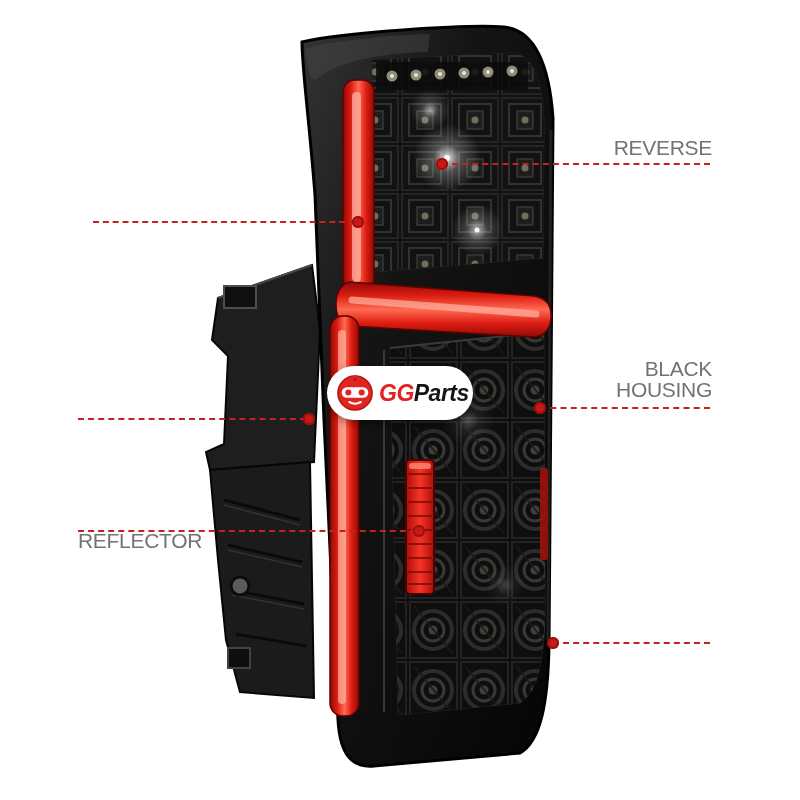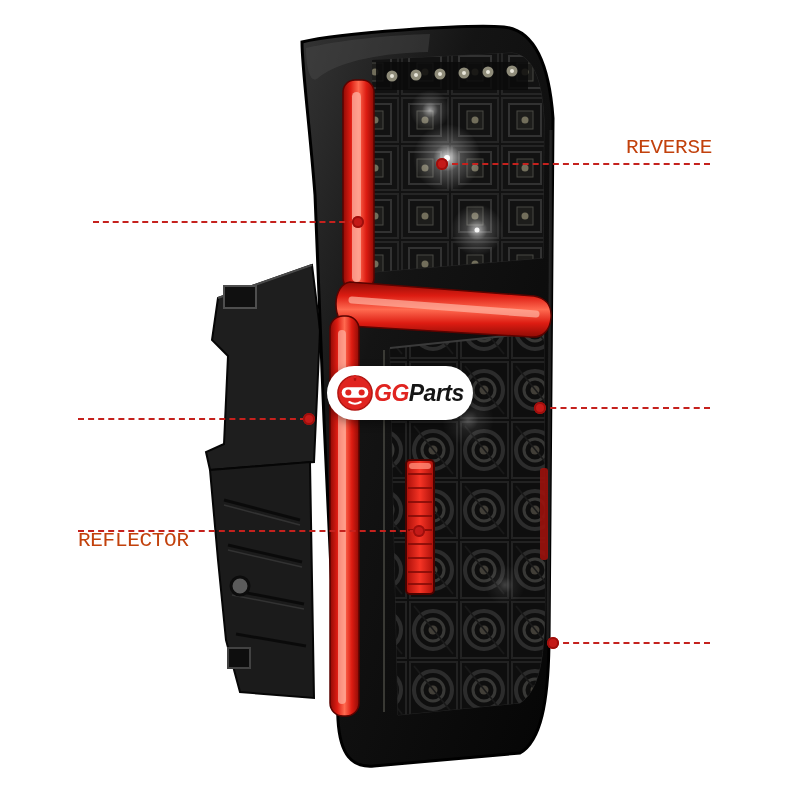--- a/index.html
+++ b/index.html
@@ -10,23 +10,22 @@
     overflow:hidden;
     font-family:"Liberation Sans", sans-serif;
   }
   
   .callout-label{
     position:absolute;
     font-size:21px;
     line-height:21px;
     font-weight:400;
     letter-spacing:-0.3px;
-    color:#c2410c;
+    color:#737373;
     white-space:pre-line;
-    font-family:Liberation Mono, monospace;
   }
   .callout-label.right{ text-align:right; }
   .leader{
     position:absolute;
     height:0;
     border-top:2px dashed #c5211d;
   }
   .dot{
     position:absolute;
     width:12px;height:12px;
@@ -38,20 +37,21 @@
   #lamp-svg{position:absolute;left:0;top:0;}
   
   .watermark{
     position:absolute;
     left:327px;top:366px;
     width:146px;height:54px;
     background:#ffffff;
     border-radius:28px;
     box-shadow:0 3px 9px rgba(0,0,0,0.40);
     display:flex;align-items:center;
+    gap:5px;
     padding:0 9px;
     box-sizing:border-box;
   }
   .brand-text{
     font-style:italic;
     font-weight:700;
     font-size:23px;
     letter-spacing:-0.5px;
     white-space:nowrap;
   }
@@ -207,20 +207,22 @@
   <div class="dot" style="left:303px;top:413px;"></div>
 
   <div class="callout-label" style="left:78px;top:530px;">REFLECTOR</div>
   <div class="leader" style="left:78px;top:530px;width:338px;"></div>
   <div class="dot" style="left:413px;top:525px;"></div>
 
   <div class="callout-label right" style="right:88px;top:137px;">REVERSE</div>
   <div class="leader" style="left:442px;top:163px;width:268px;"></div>
   <div class="dot" style="left:436px;top:158px;"></div>
 
+  <div class="callout-label right" style="right:88px;top:358px;">BLACK
+HOUSING</div>
   <div class="leader" style="left:540px;top:407px;width:170px;"></div>
   <div class="dot" style="left:534px;top:402px;"></div>
 
   <div class="leader" style="left:553px;top:642px;width:157px;"></div>
   <div class="dot" style="left:547px;top:637px;"></div>
 
   <div class="watermark">
     <span style="display:inline-flex;">
       <svg viewBox="0 0 40 40" width="38" height="38" aria-hidden="true">
         <circle cx="20" cy="20" r="18" fill="#e02420"></circle>

